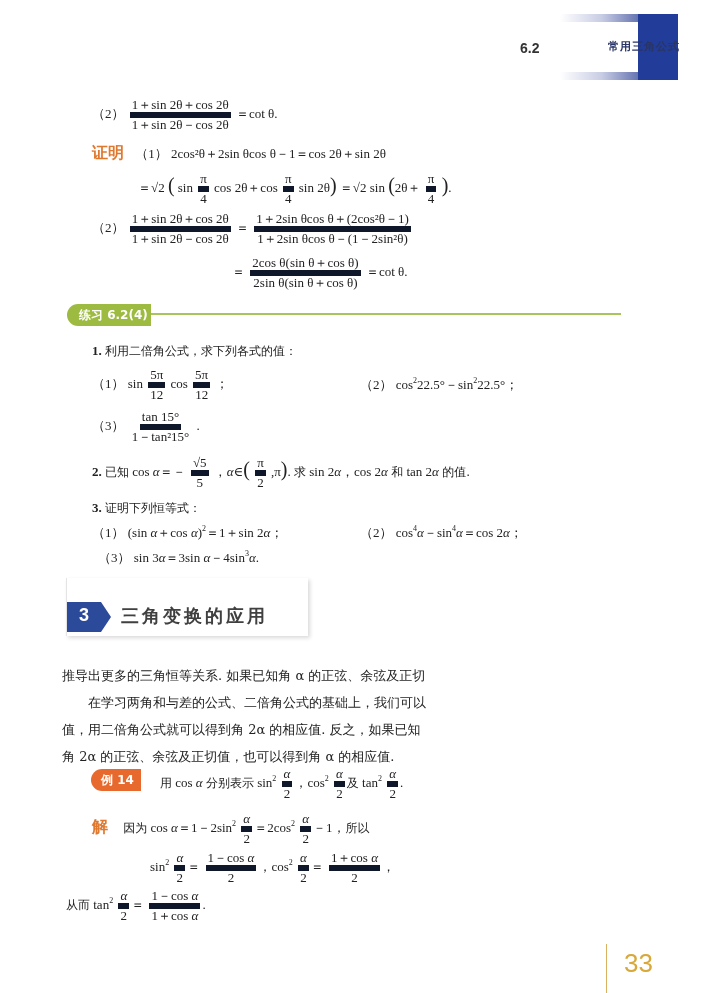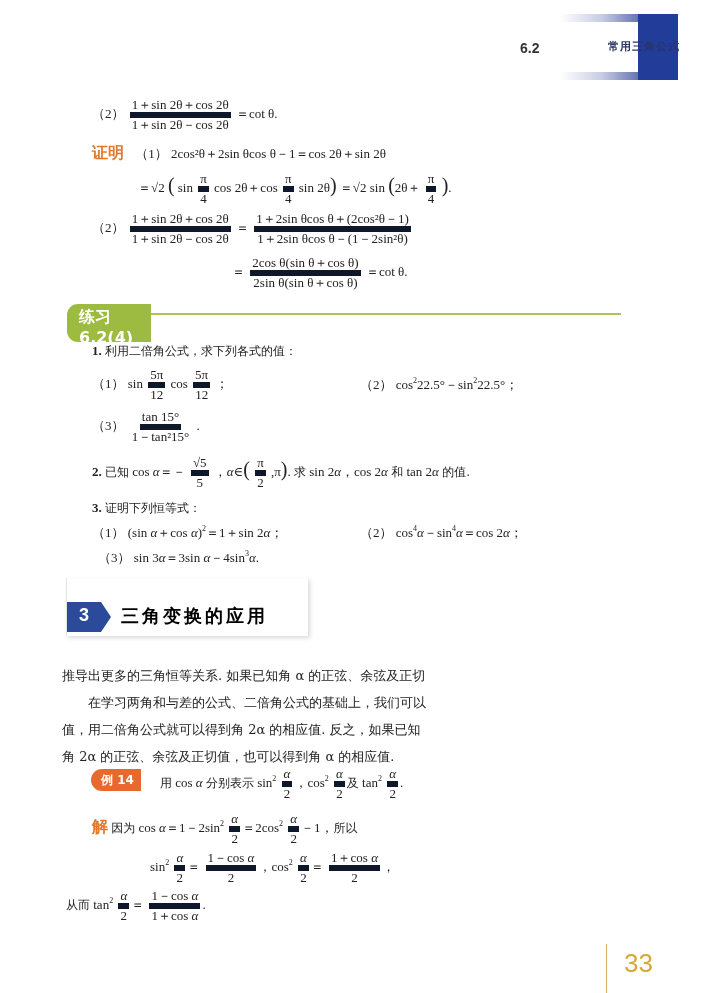--- a/index.html
+++ b/index.html
@@ -18,31 +18,31 @@
   .frac { display: inline-flex; flex-direction: column; align-items: center; vertical-align: middle; margin: 0 2px; line-height: 1.05; }
   .frac .num { border-bottom: 6px solid #0f172a; padding: 0 2px; }
   .frac .den { padding: 0 2px; }
   .sup { font-size: 8px; vertical-align: 6px; }
   .it { font-style: italic; }
   .cjk { font-family: "DejaVu Sans", sans-serif; font-size: 12px; }
   .orange { color: #e0782e; font-family: "DejaVu Sans", sans-serif; font-size: 16px; }
   .bold { font-weight: bold; }
 
   
-  .ex-badge { position: absolute; left: 67px; top: 304px; width: 84px; height: 38px; background: #9cbb40;
-    border-radius: 11px 0 0 11px; color: #fff; font-family: "DejaVu Sans", sans-serif; font-weight: bold; font-size: 16px; padding: 3px 0 0 12px; }
+  .ex-badge { position: absolute; left: 67px; top: 304px; width: 84px; height: 22px; background: #9cbb40;
+    border-radius: 11px 0 0 11px; color: #fff; font-family: "DejaVu Sans", sans-serif; font-weight: bold; font-size: 12px; padding: 3px 0 0 12px; }
   .ex-line { position: absolute; left: 151px; top: 313px; width: 470px; height: 2px; background: #a9c45a; }
 
   
   .sec-shadow { position: absolute; left: 66px; top: 578px; width: 242px; height: 58px; background: #fff;
     box-shadow: 2px 2px 4px rgba(0,0,0,0.15); border-left: 1px solid #e4e4e4; }
   .sec-num { position: absolute; left: 67px; top: 602px; width: 34px; height: 30px; background: #2b4a99; color: #fff;
     font-family: "Liberation Sans", sans-serif; font-weight: bold; font-size: 18px; text-align: center; padding-top: 3px; }
   .sec-arrow { position: absolute; left: 101px; top: 602px; width: 0; height: 0; border-top: 15px solid transparent; border-bottom: 15px solid transparent; border-left: 10px solid #2b4a99; }
-  .sec-title { position: absolute; left: 121px; top: 604px; font-family: "DejaVu Sans", sans-serif; font-weight: bold; font-size: 18px; color: #000000; letter-spacing: 3px; }
+  .sec-title { position: absolute; left: 121px; top: 604px; font-family: "DejaVu Sans", sans-serif; font-weight: bold; font-size: 18px; color: #404040; letter-spacing: 3px; }
 
   .para { position: absolute; left: 62px; width: 420px; font-family: "DejaVu Serif", serif; font-size: 13px; line-height: 27px; }
 
   .ex14 { position: absolute; left: 91px; top: 769px; width: 50px; height: 22px; background: #e8692e; border-radius: 11px 0 0 11px;
     color: #fff; font-family: "DejaVu Sans", sans-serif; font-size: 12px; font-weight: bold; padding: 3px 0 0 10px; }
 
   .pg-line { position: absolute; left: 606px; top: 944px; width: 1px; height: 49px; background: #d9b160; }
   .pg-num { position: absolute; left: 624px; top: 948px; font-family: "Liberation Sans", sans-serif; font-size: 26px; color: #d8a838; }
 </style>
 </head>
@@ -205,21 +205,21 @@
       <span class="den">2</span>
     </span><span class="cjk">及</span> <span>tan<span class="sup">2</span></span>
   <span class="frac">
       <span class="num it">α</span>
       <span class="den">2</span>
     </span><span>.</span>
 </div>
 
 <div class="abs" style="left:92px; top:812px;">
   <span class="orange bold">解</span>
-  <span class="cjk" style="">因为</span>
+  <span class="cjk" style="margin-left:12px;">因为</span>
   <span>cos <span class="it">α</span>＝1－2sin<span class="sup">2</span></span>
   <span class="frac">
       <span class="num it">α</span>
       <span class="den">2</span>
     </span><span>＝2cos<span class="sup">2</span></span>
   <span class="frac">
       <span class="num it">α</span>
       <span class="den">2</span>
     </span><span>－1，</span><span class="cjk">所以</span>
 </div>

